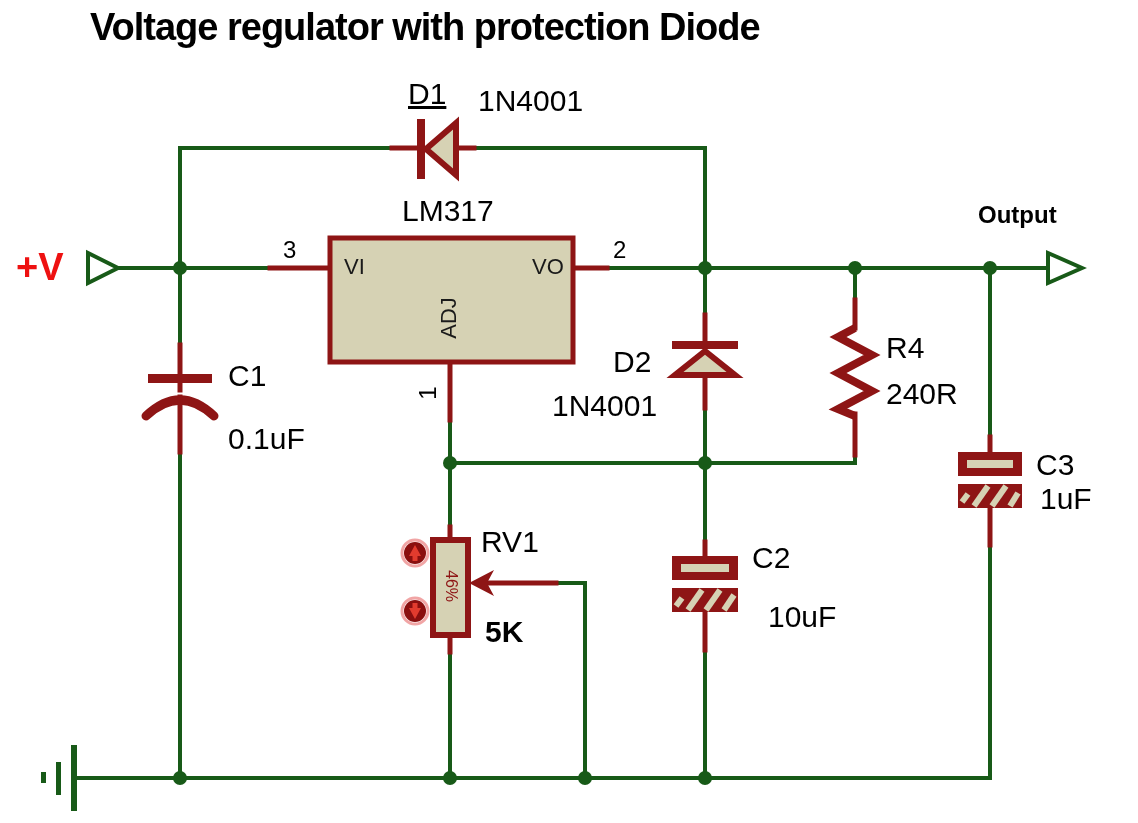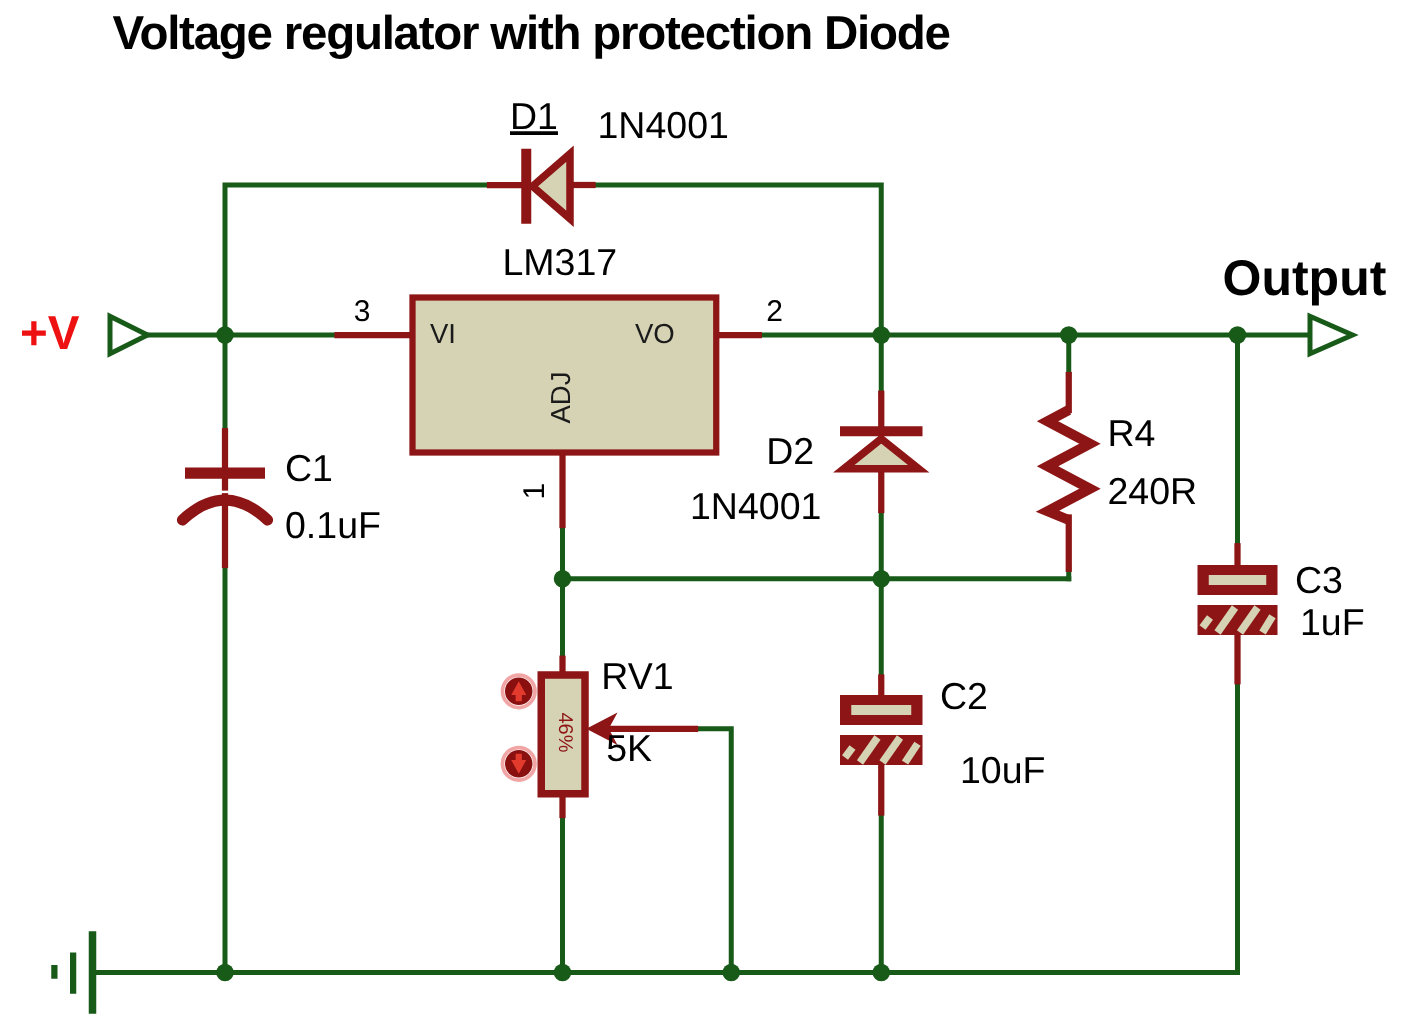--- a/index.html
+++ b/index.html
@@ -150,45 +150,45 @@
       <circle cx="180" cy="778" r="7" class="dot"></circle>
       <circle cx="450" cy="778" r="7" class="dot"></circle>
       <circle cx="585" cy="778" r="7" class="dot"></circle>
       <circle cx="705" cy="778" r="7" class="dot"></circle>
     </g>
   </svg>
 
   <div class="label" style="left:90px;top:8px;font-size:38px;font-weight:bold;letter-spacing:-1px;">Voltage regulator with protection Diode</div>
 
   <div class="label" style="left:16px;top:248px;font-size:38px;font-weight:bold;color:#ee1111;">+V</div>
-  <div class="label" style="left:978px;top:203px;font-size:40px;font-weight:bold;">Output</div>
+  <div class="label" style="left:978px;top:203px;font-size:24px;font-weight:bold;">Output</div>
 
   <div class="label ref" style="left:402px;top:196px;">LM317</div>
   <div class="label pinname" style="left:344px;top:256px;">VI</div>
-  <div class="label pinname" style="left:508px;top:256px;text-align:right;">VO</div>
+  <div class="label pinname" style="left:532px;top:256px;text-align:right;">VO</div>
   <div class="label pinname rot" style="left:449px;top:318px;transform:translate(-50%,-50%) rotate(-90deg);">ADJ</div>
   <div class="label pinnum" style="left:283px;top:238px;">3</div>
   <div class="label pinnum" style="left:613px;top:238px;">2</div>
   <div class="label pinnum rot" style="left:428px;top:393px;transform:translate(-50%,-50%) rotate(-90deg);">1</div>
 
   <div class="label ref" style="left:408px;top:79px;text-decoration:underline;">D1</div>
   <div class="label ref" style="left:478px;top:86px;">1N4001</div>
 
   <div class="label ref" style="left:613px;top:347px;">D2</div>
   <div class="label ref" style="left:552px;top:391px;">1N4001</div>
 
   <div class="label ref" style="left:228px;top:361px;text-align:right;">C1</div>
-  <div class="label ref" style="left:228px;top:406px;">0.1uF</div>
+  <div class="label ref" style="left:228px;top:424px;">0.1uF</div>
 
   <div class="label ref" style="left:886px;top:333px;text-align:right;">R4</div>
   <div class="label ref" style="left:886px;top:379px;">240R</div>
 
   <div class="label ref" style="left:1036px;top:450px;">C3</div>
   <div class="label ref" style="left:1040px;top:484px;">1uF</div>
 
   <div class="label ref" style="left:752px;top:543px;">C2</div>
   <div class="label ref" style="left:768px;top:602px;">10uF</div>
 
   <div class="label ref" style="left:481px;top:527px;">RV1</div>
-  <div class="label ref" style="left:485px;top:585px;">5K</div>
+  <div class="label ref" style="left:485px;top:617px;font-weight:bold;">5K</div>
   <div class="label rot" style="left:451px;top:586px;font-size:16px;color:#8e1515;transform:translate(-50%,-50%) rotate(90deg);">46%</div>
 
 </div>
 
 </body></html>

